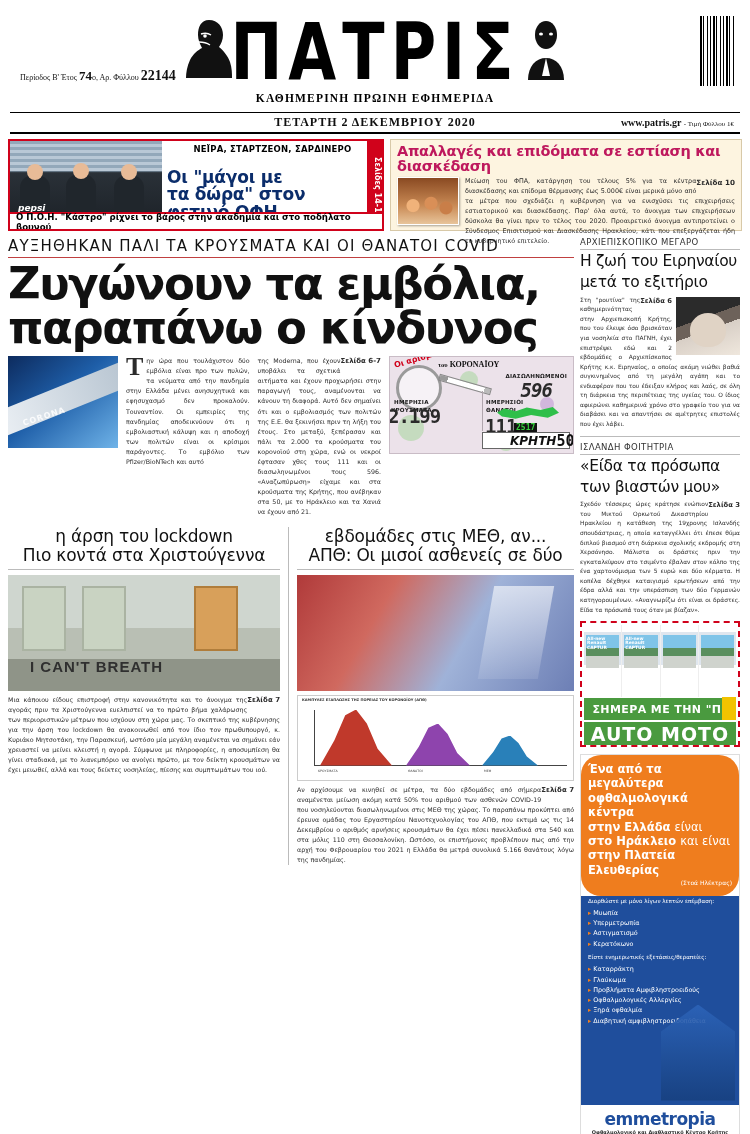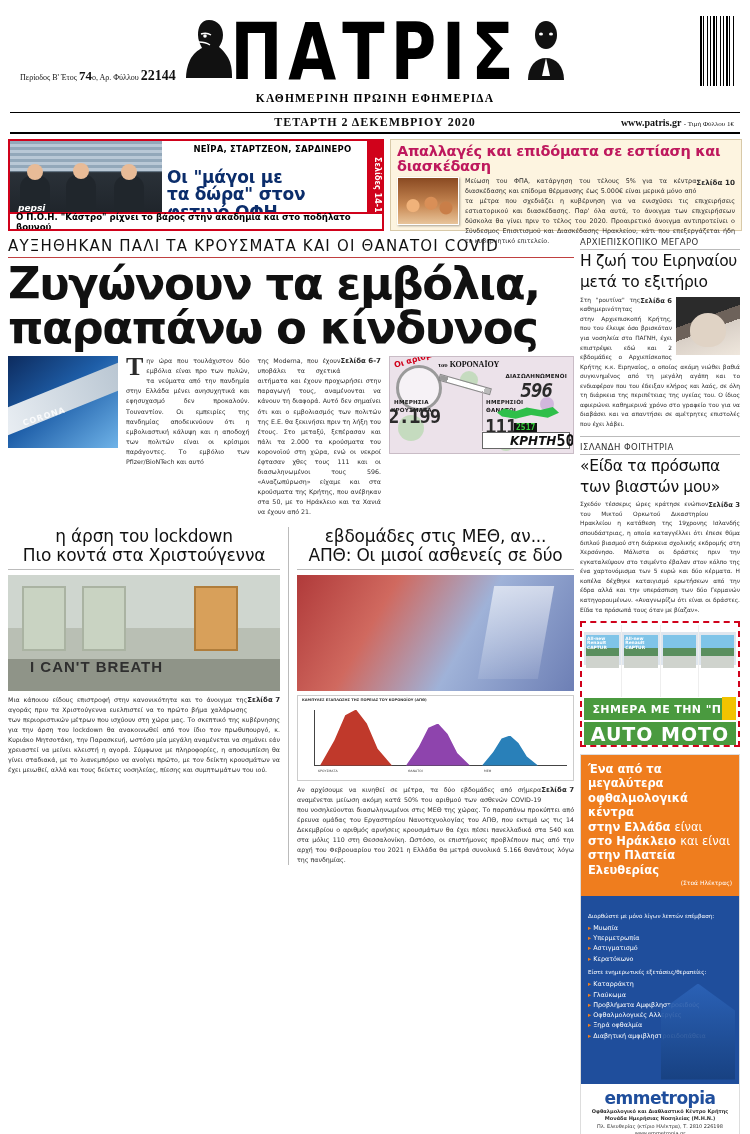--- a/index.html
+++ b/index.html
@@ -303,25 +303,25 @@
   .promo-auto {
     height:26px; background:#4a9a3f; color:#fff; display:flex; align-items:center;
     justify-content:center; font-size:19px; font-weight:bold; letter-spacing:1px;
     border-top:2px solid #fff;
   }
   .promo-yellow { position:absolute; right:2px; top:74px; width:14px; height:23px; background:#f2c300;}
 
   .eye-ad { margin-top:7px; border:1px solid #ddd; }
   .eye-top {
     background:#ef7d1e; color:#fff; padding:7px 7px 9px; font-size:11.5px;
-    line-height:1.25; font-weight:bold;
+    line-height:1.25; font-weight:bold;border-radius:20px;
   }
   .eye-top .lt { font-weight:normal; }
   .eye-top .small { display:block; font-size:6px; font-weight:normal; text-align:right; margin-top:2px;}
-  .eye-bot { background:#1f4e9c; color:#fff; padding:16px 7px; position:relative; height:188px; overflow:hidden;}
+  .eye-bot { background:#1f4e9c; color:#fff; padding:1px 7px; position:relative; height:209px; overflow:hidden;}
   .eye-bot .intro { font-size:5.6px; line-height:1.5; margin-bottom:3px; }
   .eye-list { font-size:6.4px; line-height:1.6; }
   .eye-list div::before { content:"▸ "; color:#ef7d1e; }
   .eye-building {
     position:absolute; right:4px; bottom:4px; width:74px; height:96px;
     background:linear-gradient(180deg,#2c63b8,#17407f);
     clip-path:polygon(50% 0,100% 28%,100% 100%,0 100%,0 28%);
     opacity:.9;
   }
   .eye-footer { background:#fff; color:#111; padding:4px 6px; text-align:center; }

